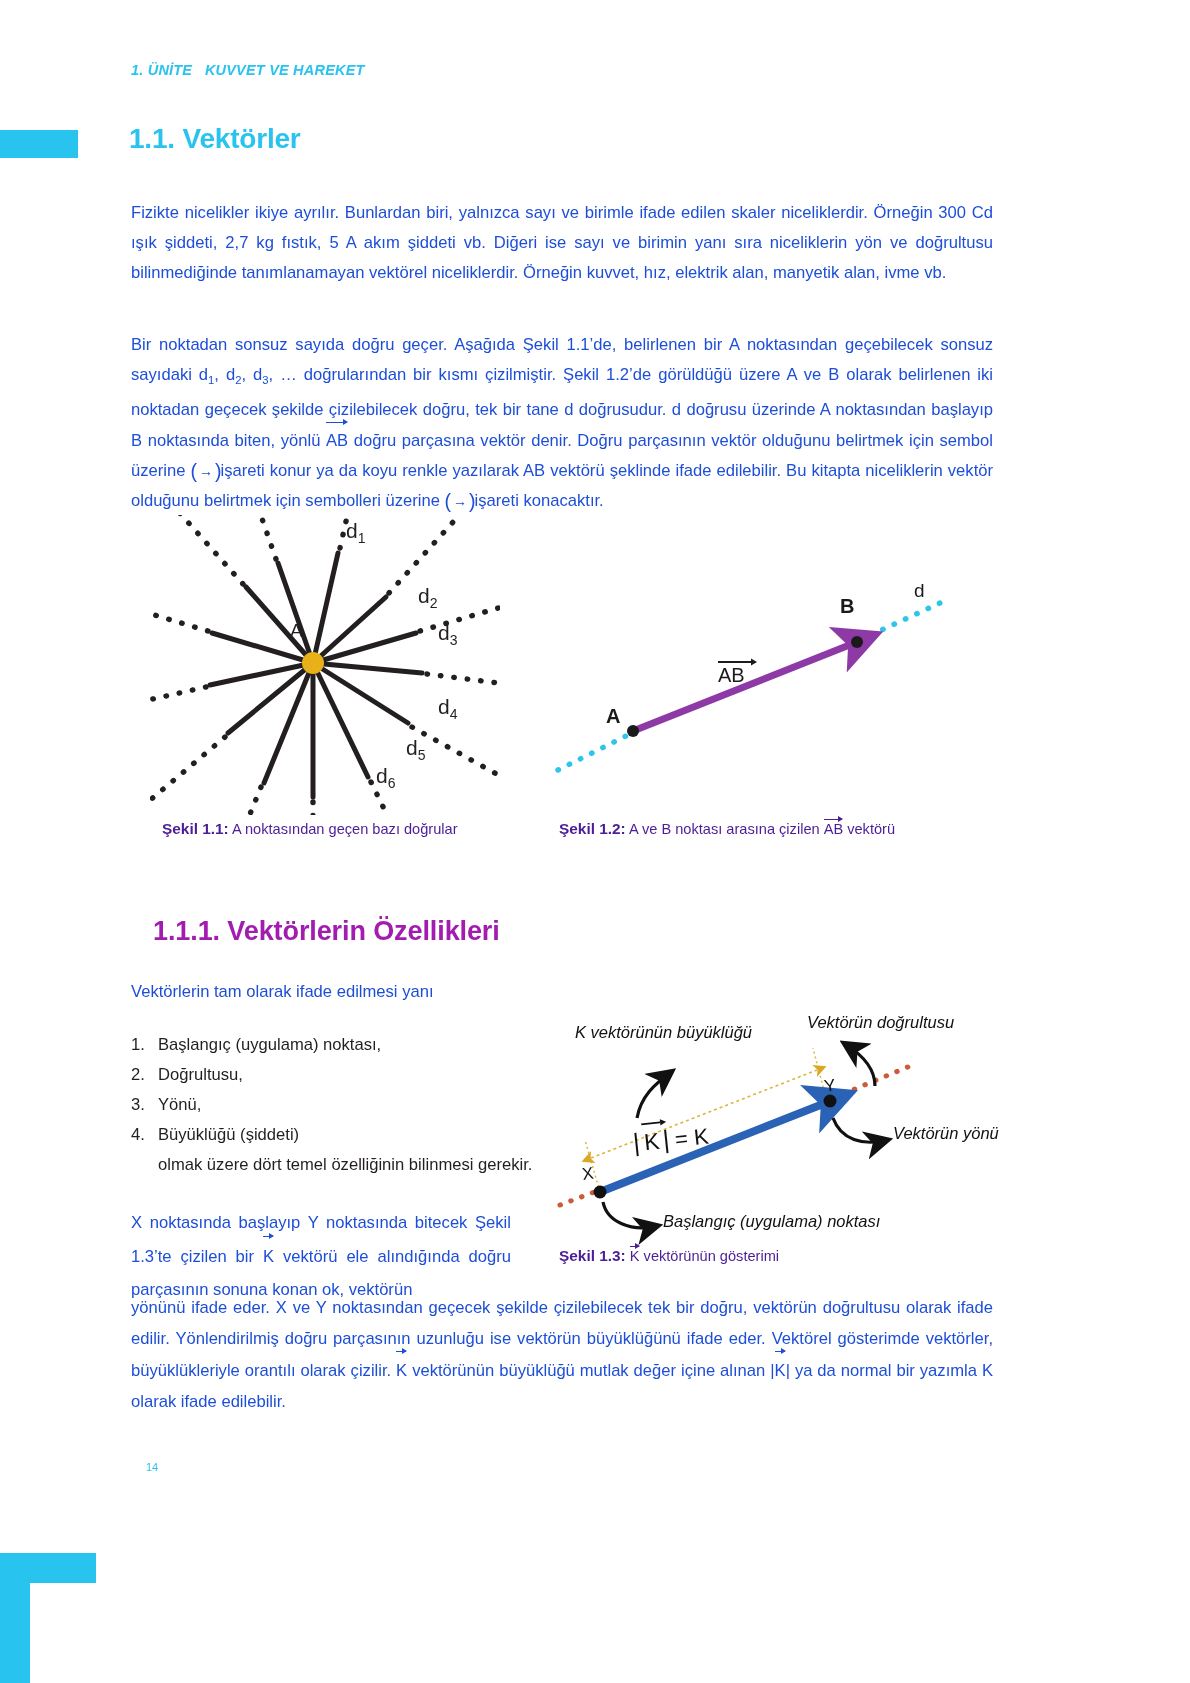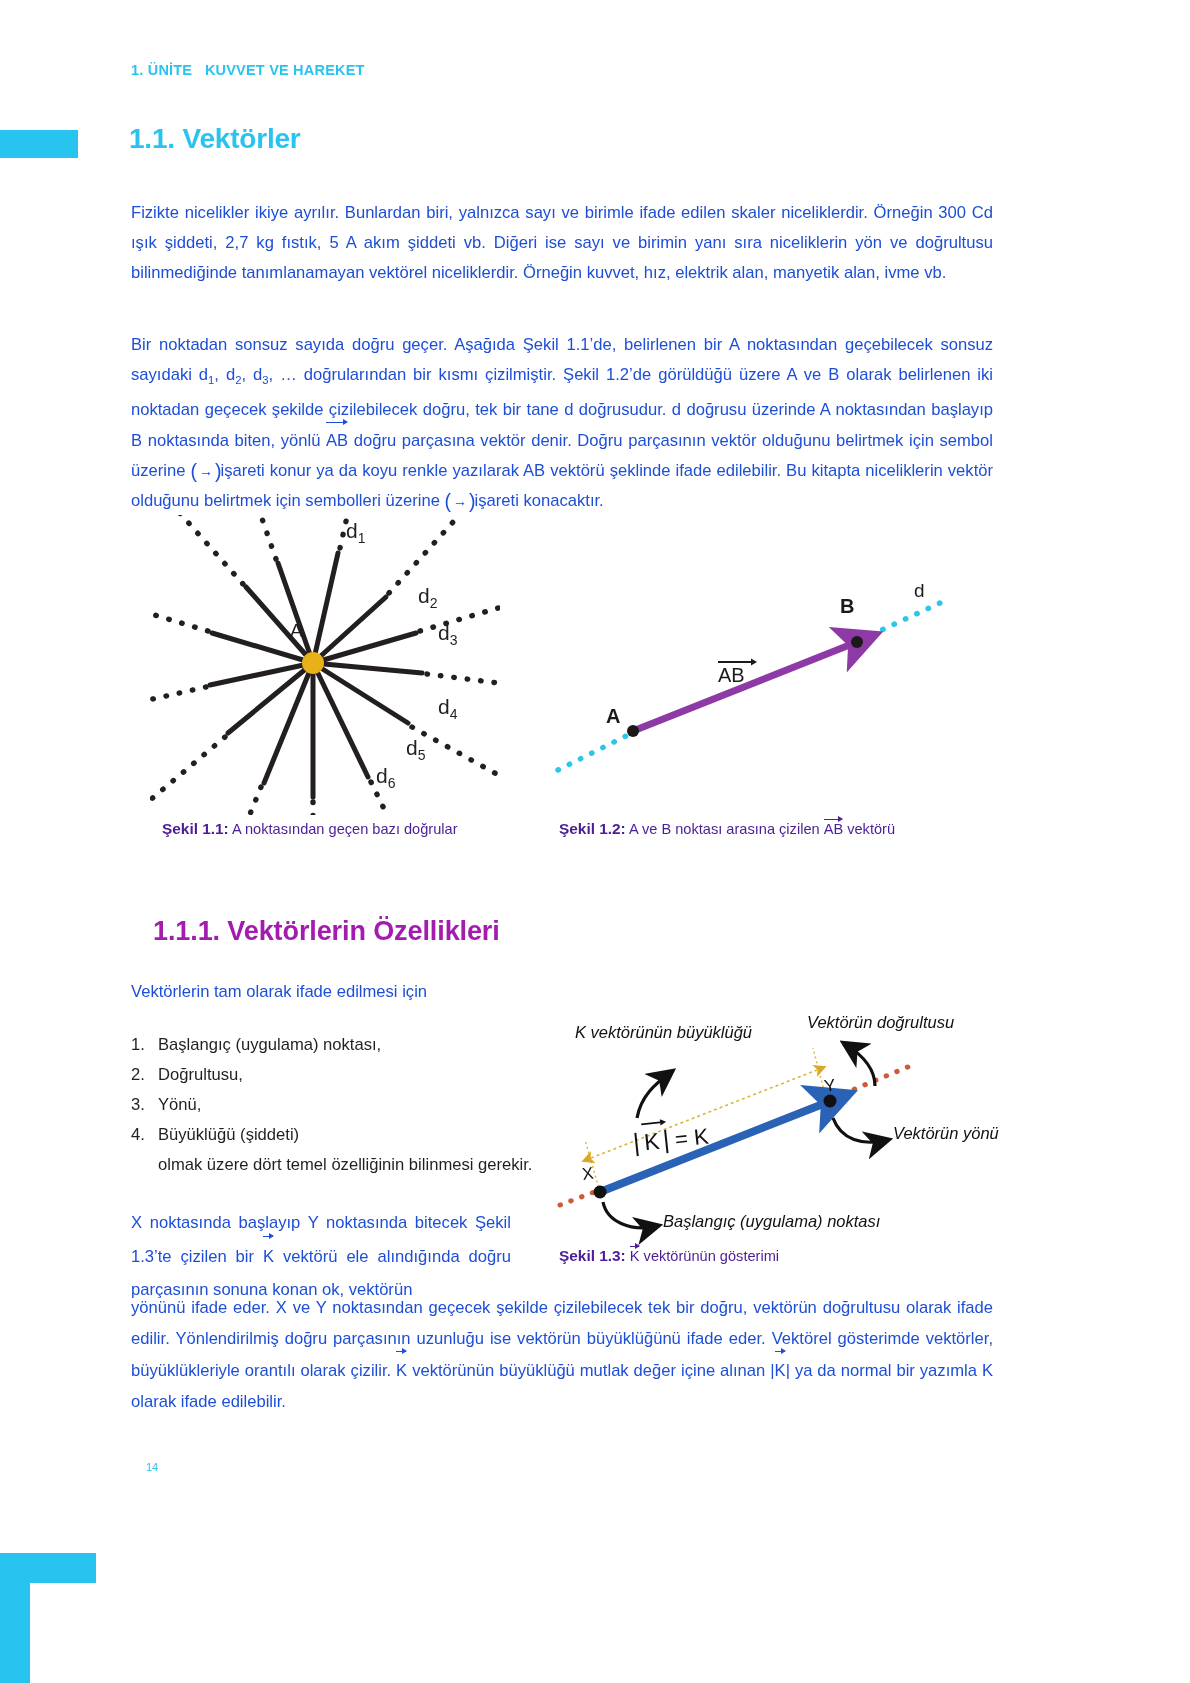--- a/index.html
+++ b/index.html
@@ -32,20 +32,21 @@
     width: 96px;
     height: 130px;
   }
 
   
   .running-head {
     position: absolute;
     left: 131px;
     top: 62px;
     font-size: 14.5px;
+    font-style: italic;
     font-weight: 600;
     color: #29c3ef;
     letter-spacing: .2px;
     white-space: pre;
   }
 
   
   .h1 {
     position: absolute;
     left: 129px;
@@ -249,21 +250,21 @@
     <path d="M221,93.4 L227,97 L221,100.6 Z" fill="#1a1a1a"></path>
   </g>
 </svg>
 
 <div class="fig-cap" id="cap1"><span class="lbl">Şekil 1.1:</span><span> A noktasından geçen bazı doğrular</span></div>
 
 <div class="fig-cap" id="cap2"><span class="lbl">Şekil 1.2:</span><span> A ve B noktası arasına çizilen </span><span class="vec vec-small">AB</span><span> vektörü</span></div>
 
 <div class="h2">1.1.1. Vektörlerin Özellikleri</div>
 
-<div class="para p3">Vektörlerin tam olarak ifade edilmesi için</div>
+<div class="para p3">Vektörlerin tam olarak ifade edilmesi yanı</div>
 
 <div class="numlist">
   <div class="li">
       <span class="num">1.</span>
       <span>Başlangıç (uygulama) noktası,</span>
     </div>
   <div class="li">
       <span class="num">2.</span>
       <span>Doğrultusu,</span>
     </div>

